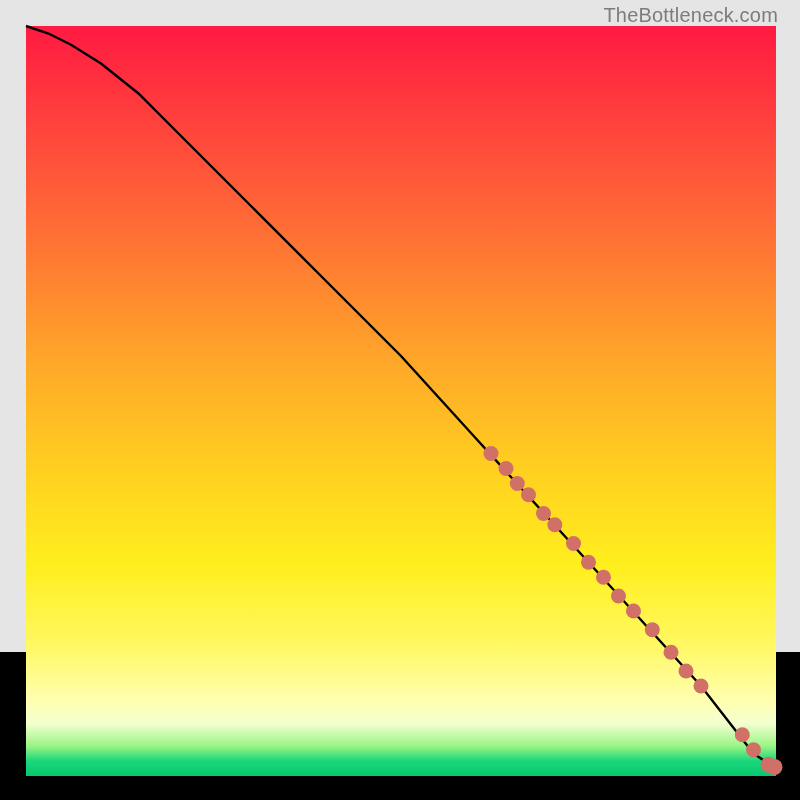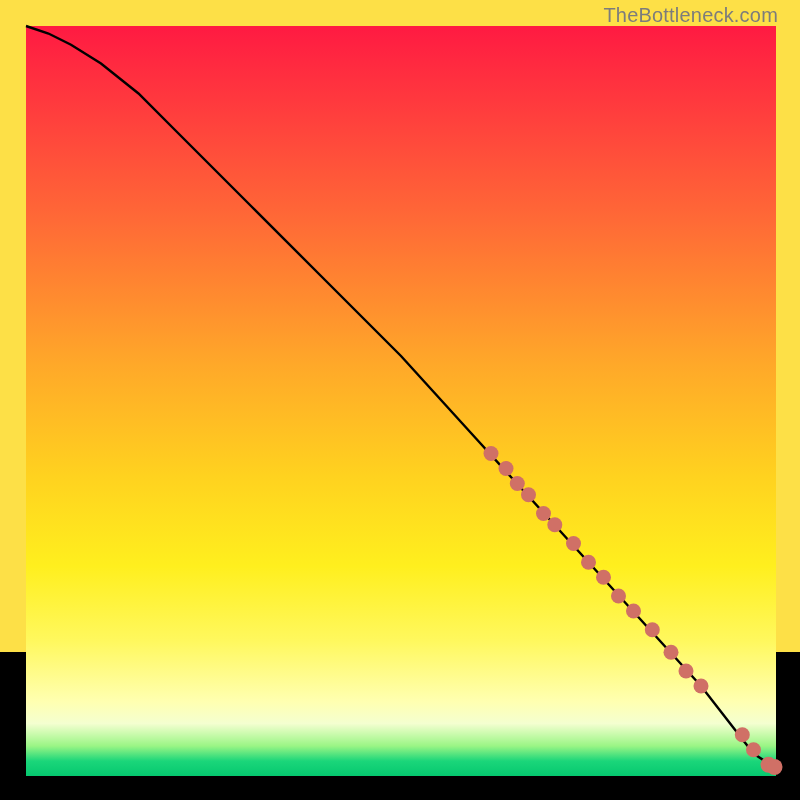--- a/index.html
+++ b/index.html
@@ -8,21 +8,21 @@
     width: 800px;
     height: 800px;
     background: #000;
     font-family: Arial, Helvetica, sans-serif;
     overflow: hidden;
   }
   .stage {
     position: relative;
     width: 800px;
     height: 652px;
-    background: #fde047;
+    background: #e5e5e5;
   }
   .watermark {
     position: absolute;
     top: 4px;
     right: 22px;
     color: #7c7c7c;
     font-size: 20px;
     font-weight: 400;
     letter-spacing: 0.2px;
     user-select: none;

